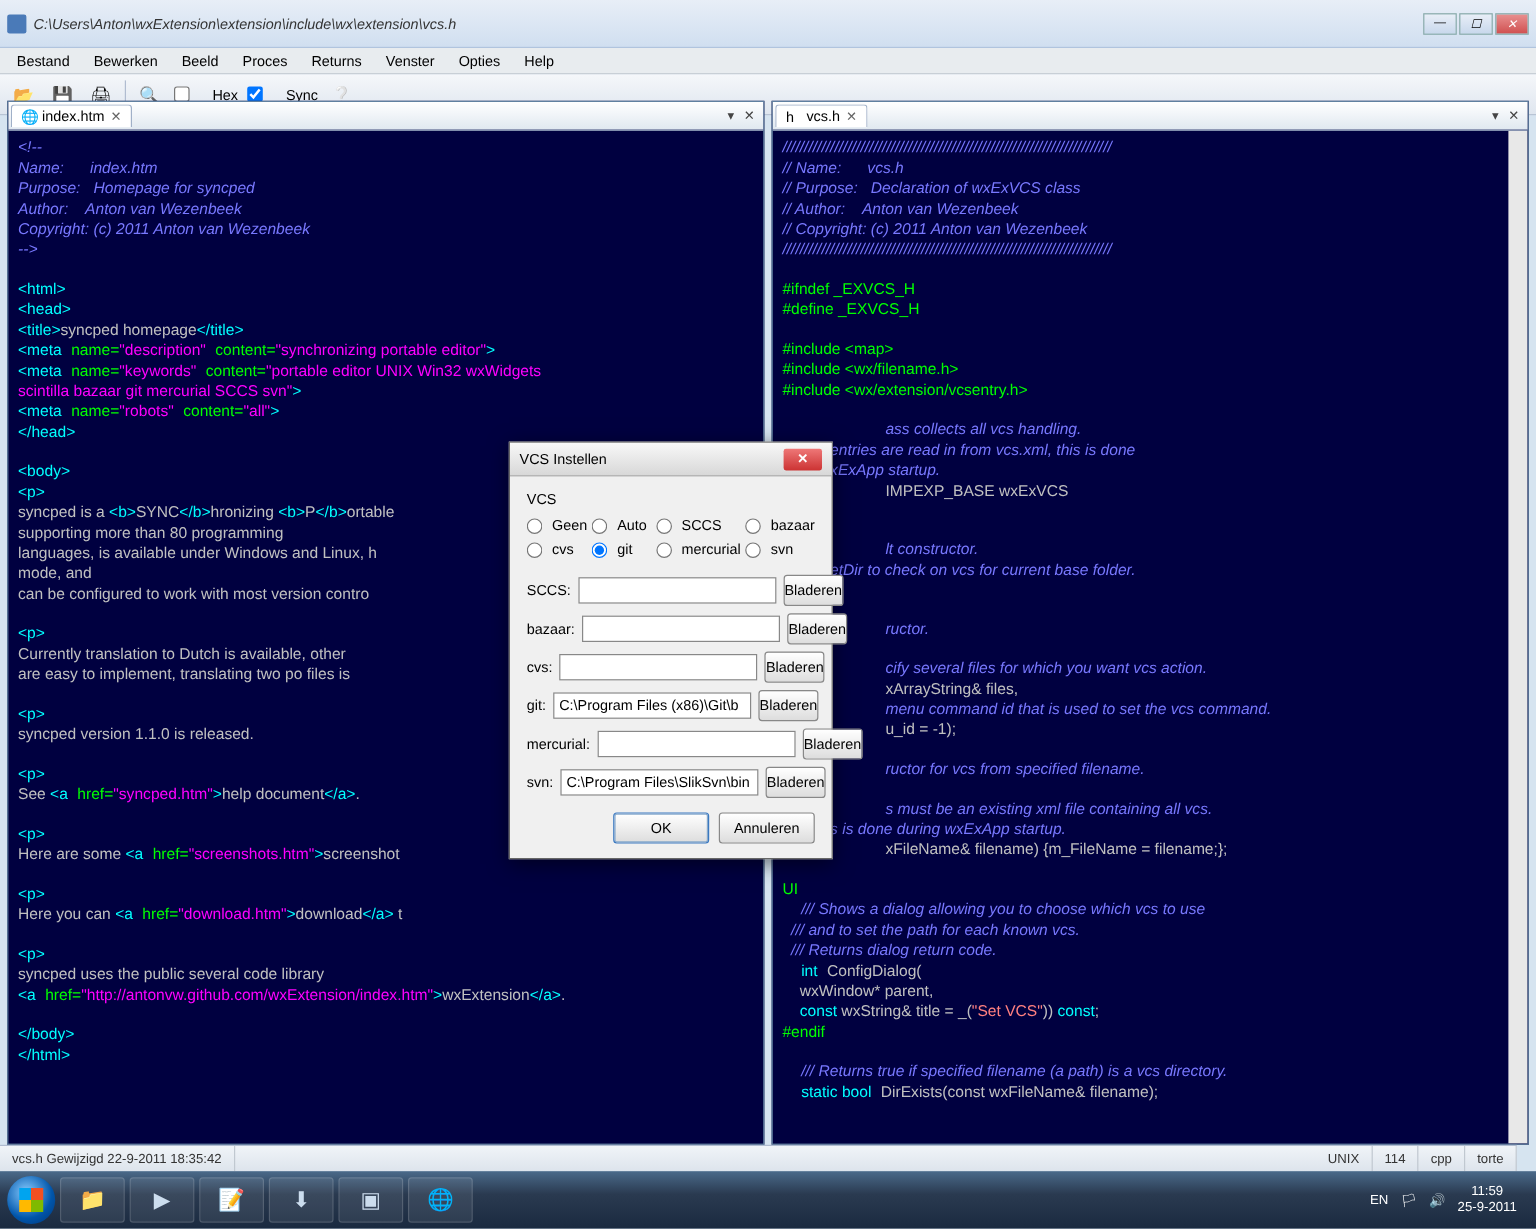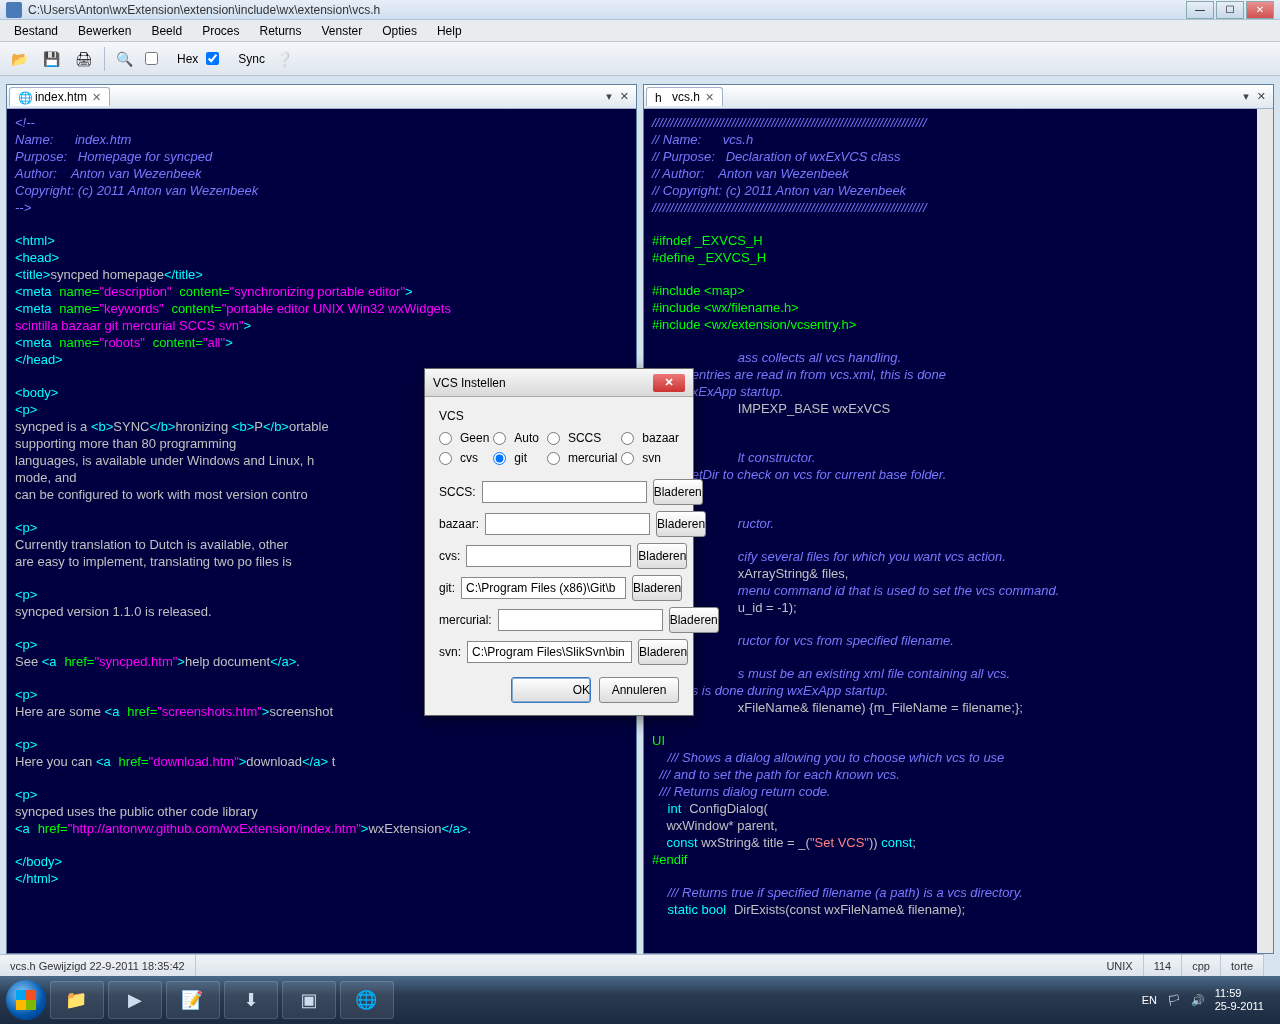--- a/index.html
+++ b/index.html
@@ -1,19 +1,19 @@
 <!DOCTYPE html>
 <html><head>
 <meta charset="utf-8">
 <style>
 * { margin: 0; padding: 0; box-sizing: border-box; font-family: "Segoe UI", Tahoma, sans-serif; }
 body { width: 1280px; height: 1024px; background: #d6e4f0; overflow: hidden; position: relative; }
 
 
-.titlebar { height: 20px; background: linear-gradient(to bottom, #e8eef7, #d0dff0); display: flex; align-items: center; padding: 0 6px; border-bottom: 1px solid #b0c4de; }
+.titlebar { height: 40px; background: linear-gradient(to bottom, #e8eef7, #d0dff0); display: flex; align-items: center; padding: 0 6px; border-bottom: 1px solid #b0c4de; font-style: italic; }
 .titlebar .app-icon { width: 16px; height: 16px; background: #4a7ab8; border-radius: 2px; margin-right: 6px; }
 .titlebar .title { font-size: 12px; color: #333; flex: 1; }
 .titlebar .win-controls { display: flex; gap: 2px; }
 .titlebar .win-btn { width: 28px; height: 18px; background: linear-gradient(to bottom, #e8eef7, #c8d8ec); border: 1px solid #8aa; display: flex; align-items: center; justify-content: center; font-size: 10px; cursor: pointer; }
 .titlebar .win-btn.close { background: linear-gradient(to bottom, #e89090, #d05050); color: white; }
 
 
 .menubar { height: 22px; background: #e8ecef; display: flex; align-items: center; padding: 0 4px; font-size: 12px; border-bottom: 1px solid #c0c8d0; }
 .menubar .menu-item { padding: 2px 10px; cursor: pointer; }
 
@@ -47,37 +47,37 @@
 .statusbar { position: absolute; left: 0; right: 16px; bottom: 48px; height: 22px; background: linear-gradient(to bottom, #f0f4f8, #dde4ec); display: flex; align-items: center; font-size: 11px; color: #333; border-top: 1px solid #b0bcd0; }
 .statusbar .cell { padding: 0 10px; border-right: 1px solid #c0c8d0; height: 100%; display: flex; align-items: center; }
 .statusbar .spacer { flex: 1; }
 
 
 .taskbar { position: absolute; left: 0; right: 0; bottom: 0; height: 48px; background: linear-gradient(to bottom, #4a6a8a, #2a3a50 40%, #1a2a40); display: flex; align-items: center; padding: 0 6px; gap: 4px; }
 .taskbar .start-orb { width: 40px; height: 40px; border-radius: 50%; background: radial-gradient(circle at 40% 35%, #8cf, #05a 60%, #037); display: flex; align-items: center; justify-content: center; cursor: pointer; }
 .taskbar .start-orb::before { content: ""; width: 20px; height: 20px; background: conic-gradient(#f25022 0 90deg, #7fba00 90deg 180deg, #ffb900 180deg 270deg, #00a4ef 270deg 360deg); }
 .taskbar .task-item { width: 54px; height: 38px; background: rgba(255,255,255,0.08); border: 1px solid rgba(255,255,255,0.15); border-radius: 3px; display: flex; align-items: center; justify-content: center; font-size: 18px; cursor: pointer; color: #cde; }
 .taskbar .tray { margin-left: auto; display: flex; align-items: center; gap: 10px; color: #fff; font-size: 11px; padding-right: 10px; }
-.taskbar .clock { text-align: left; line-height: 13px; }
+.taskbar .clock { text-align: center; line-height: 13px; }
 
 
 .dialog { position: absolute; left: 424px; top: 368px; width: 270px; background: #f0f0f0; border: 1px solid #666; box-shadow: 0 4px 16px rgba(0,0,0,0.5); z-index: 10; }
 .dialog .dlg-title { height: 28px; background: linear-gradient(to bottom, #f8f8f8, #d8d8d8); display: flex; align-items: center; padding: 0 8px; font-size: 12px; border-bottom: 1px solid #aaa; }
 .dialog .dlg-title .dlg-close { margin-left: auto; width: 32px; height: 18px; background: linear-gradient(to bottom, #e77, #c33); color: #fff; display: flex; align-items: center; justify-content: center; font-size: 11px; font-weight: bold; border-radius: 2px; cursor: pointer; }
 .dialog .dlg-body { padding: 12px 14px; font-size: 12px; }
 .dialog .group-label { margin-bottom: 8px; }
 .dialog .radio-grid { display: grid; grid-template-columns: repeat(4, 1fr); gap: 6px 4px; margin-bottom: 14px; }
 .dialog .radio-grid label { display: flex; align-items: center; gap: 8px; }
 .dialog .path-row { display: flex; align-items: center; gap: 6px; margin-bottom: 6px; }
 .dialog .path-row .lbl { width: 58px; text-align: right; }
 .dialog .path-row input[type=text] { flex: 1; height: 22px; border: 1px solid #888; padding: 0 4px; font-size: 12px; }
 .dialog .path-row button { width: 70px; height: 26px; font-size: 12px; background: linear-gradient(to bottom, #fff, #ddd); border: 1px solid #888; border-radius: 3px; cursor: pointer; }
 .dialog .dlg-buttons { display: flex; justify-content: flex-end; gap: 8px; margin-top: 12px; }
 .dialog .dlg-buttons button { width: 80px; height: 26px; font-size: 12px; background: linear-gradient(to bottom, #fff, #ddd); border: 1px solid #888; border-radius: 3px; cursor: pointer; }
-.dialog .dlg-buttons button.primary { border: 1px solid #3a78c0; box-shadow: 0 0 0 1px #8ac inset; text-align: right; }
+.dialog .dlg-buttons button.primary { border: 1px solid #3a78c0; box-shadow: 0 0 0 1px #8ac inset; }
 </style>
 </head>
 <body>
 
 <div class="titlebar">
   <div class="app-icon"></div>
   <div class="title">C:\Users\Anton\wxExtension\extension\include\wx\extension\vcs.h</div>
   <div class="win-controls">
     <div class="win-btn">—</div>
     <div class="win-btn">☐</div>
@@ -161,21 +161,21 @@
 <span class="c-tag">&lt;p&gt;</span>
 <span class="c-text">See </span><span class="c-tag">&lt;a</span> <span class="c-attr">href=</span><span class="c-val">"syncped.htm"</span><span class="c-tag">&gt;</span><span class="c-text">help document</span><span class="c-tag">&lt;/a&gt;</span><span class="c-text">.</span>
 
 <span class="c-tag">&lt;p&gt;</span>
 <span class="c-text">Here are some </span><span class="c-tag">&lt;a</span> <span class="c-attr">href=</span><span class="c-val">"screenshots.htm"</span><span class="c-tag">&gt;</span><span class="c-text">screenshot</span>
 
 <span class="c-tag">&lt;p&gt;</span>
 <span class="c-text">Here you can </span><span class="c-tag">&lt;a</span> <span class="c-attr">href=</span><span class="c-val">"download.htm"</span><span class="c-tag">&gt;</span><span class="c-text">download</span><span class="c-tag">&lt;/a&gt;</span><span class="c-text"> t</span>
 
 <span class="c-tag">&lt;p&gt;</span>
-<span class="c-text">syncped uses the public other code library</span>
+<span class="c-text">syncped uses the public several code library</span>
 <span class="c-tag">&lt;a</span> <span class="c-attr">href=</span><span class="c-val">"http://antonvw.github.com/wxExtension/index.htm"</span><span class="c-tag">&gt;</span><span class="c-text">wxExtension</span><span class="c-tag">&lt;/a&gt;</span><span class="c-text">.</span>
 
 <span class="c-tag">&lt;/body&gt;</span>
 <span class="c-tag">&lt;/html&gt;</span></div>
   </div>
 
   <div class="editor-pane">
     <div class="tab-row">
       <div class="tab">
         <span class="tab-icon">h</span>

